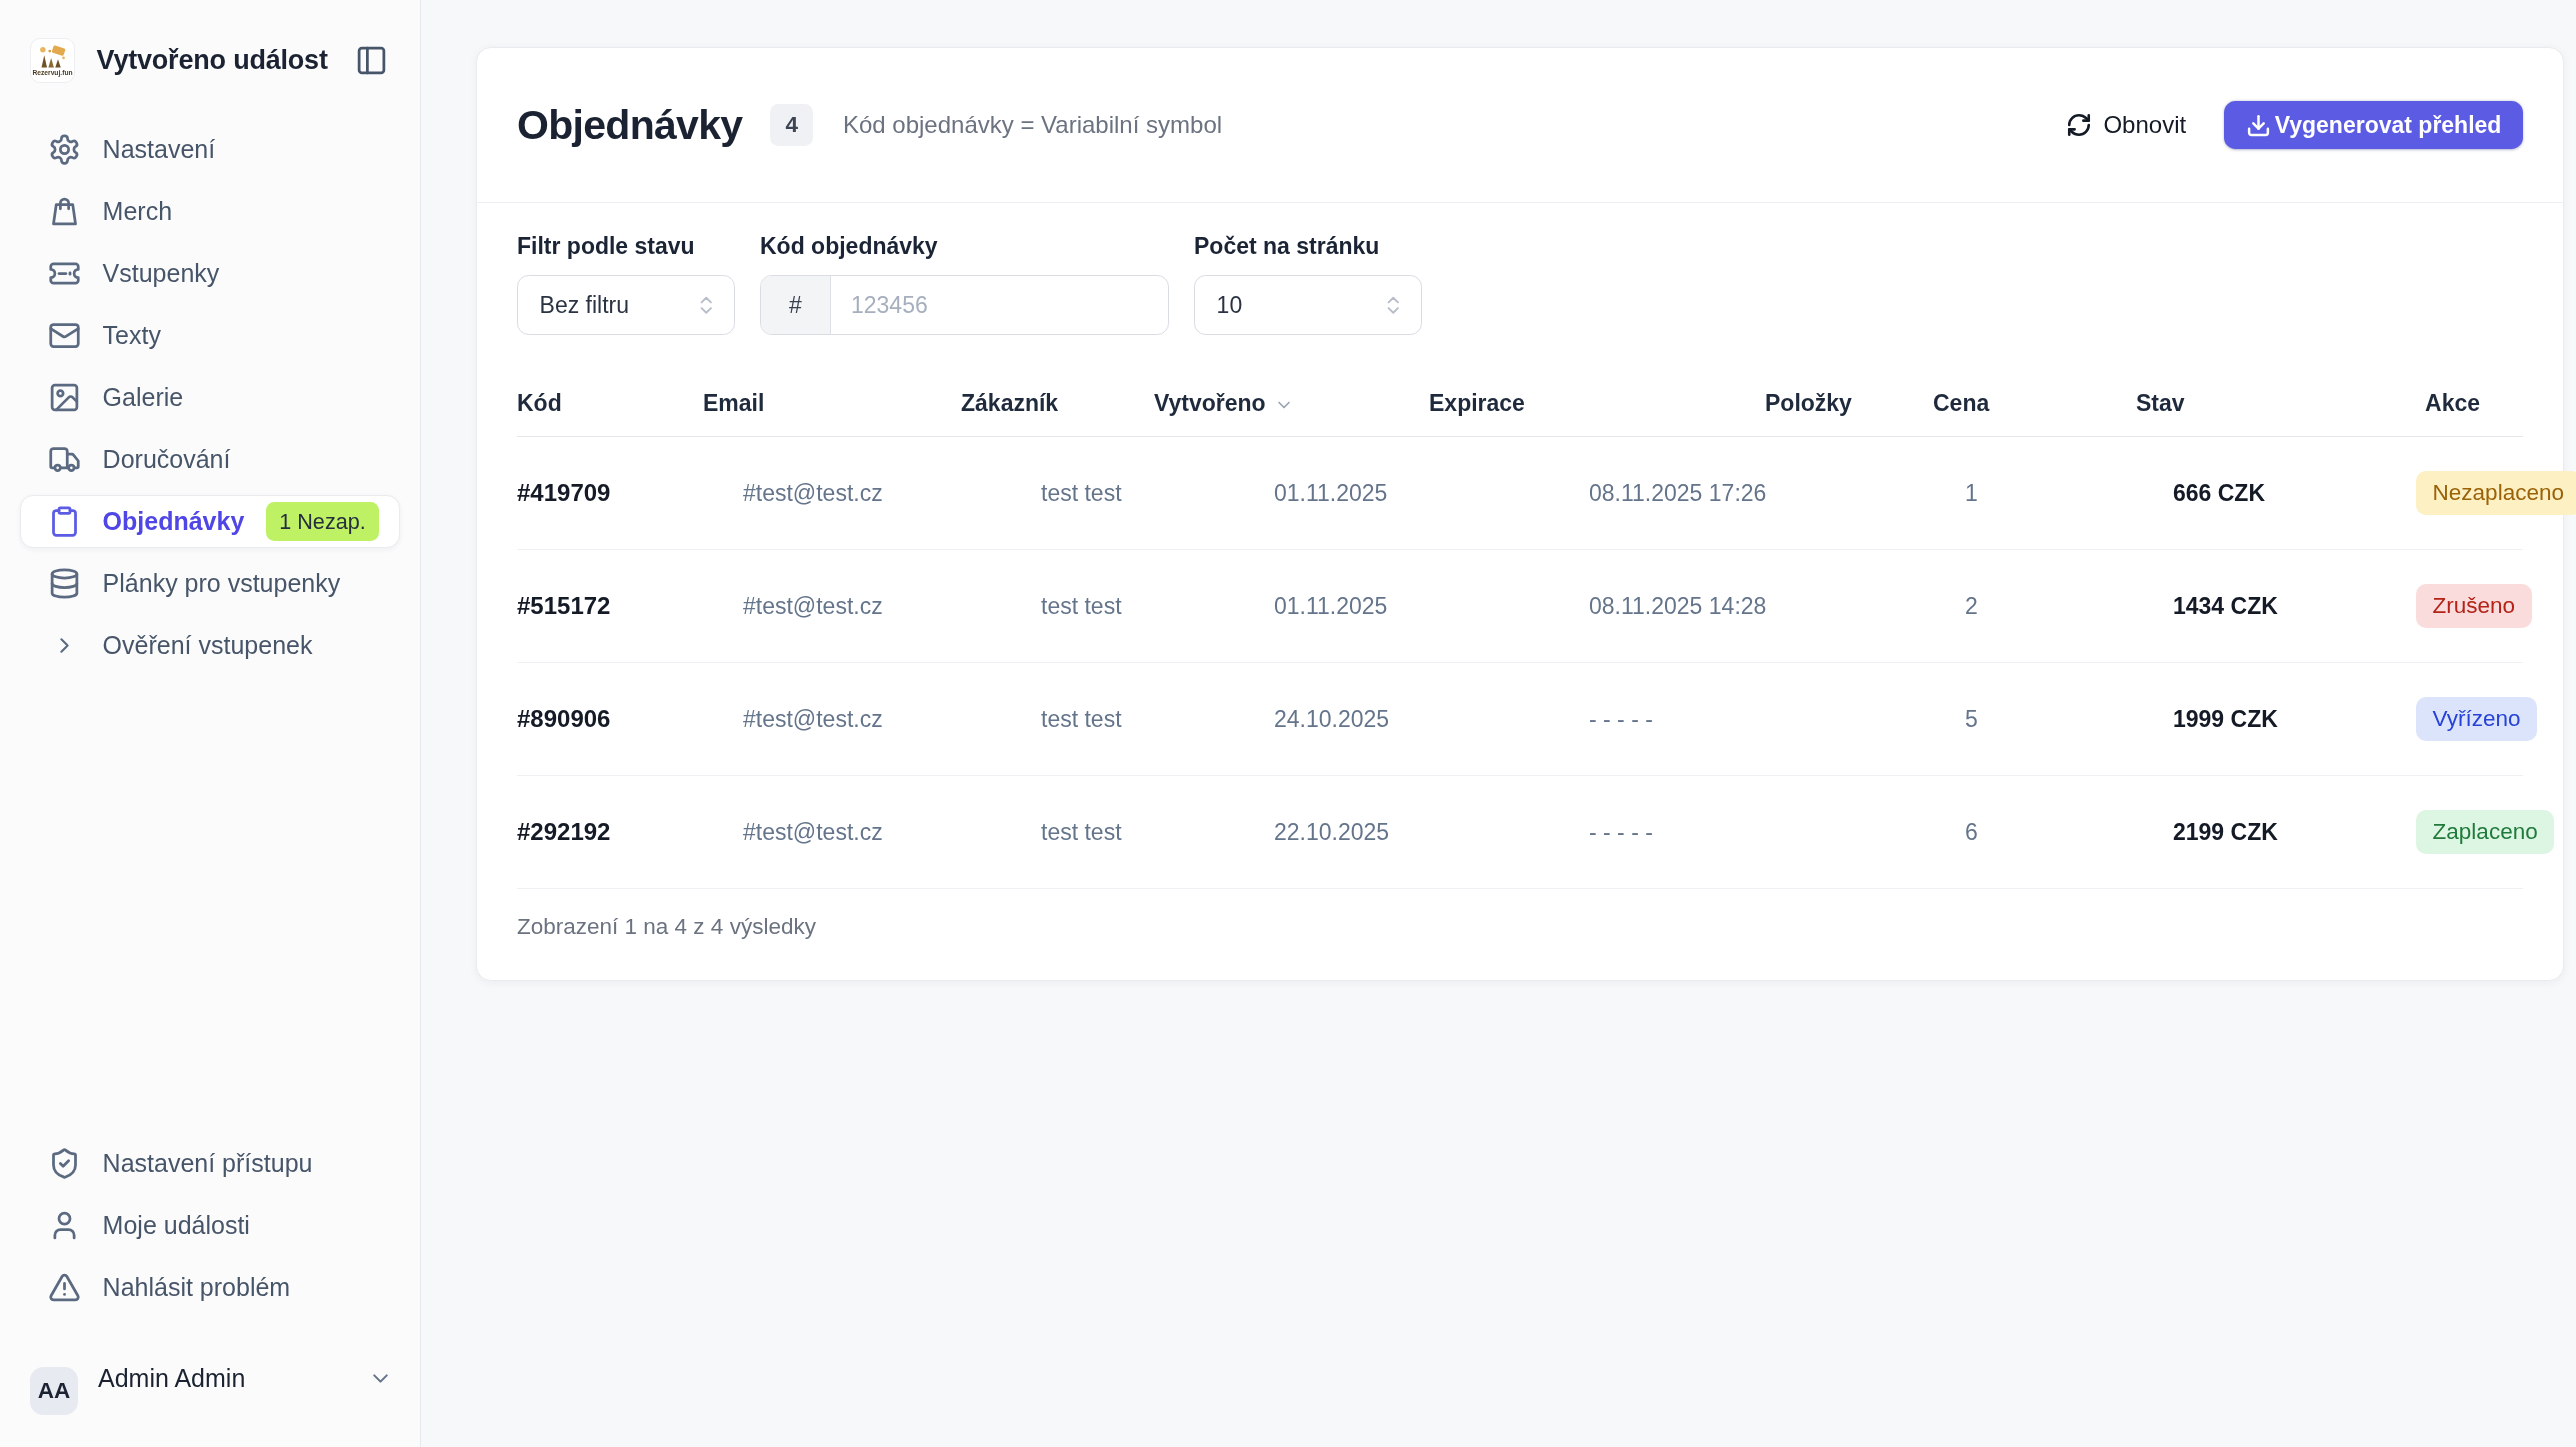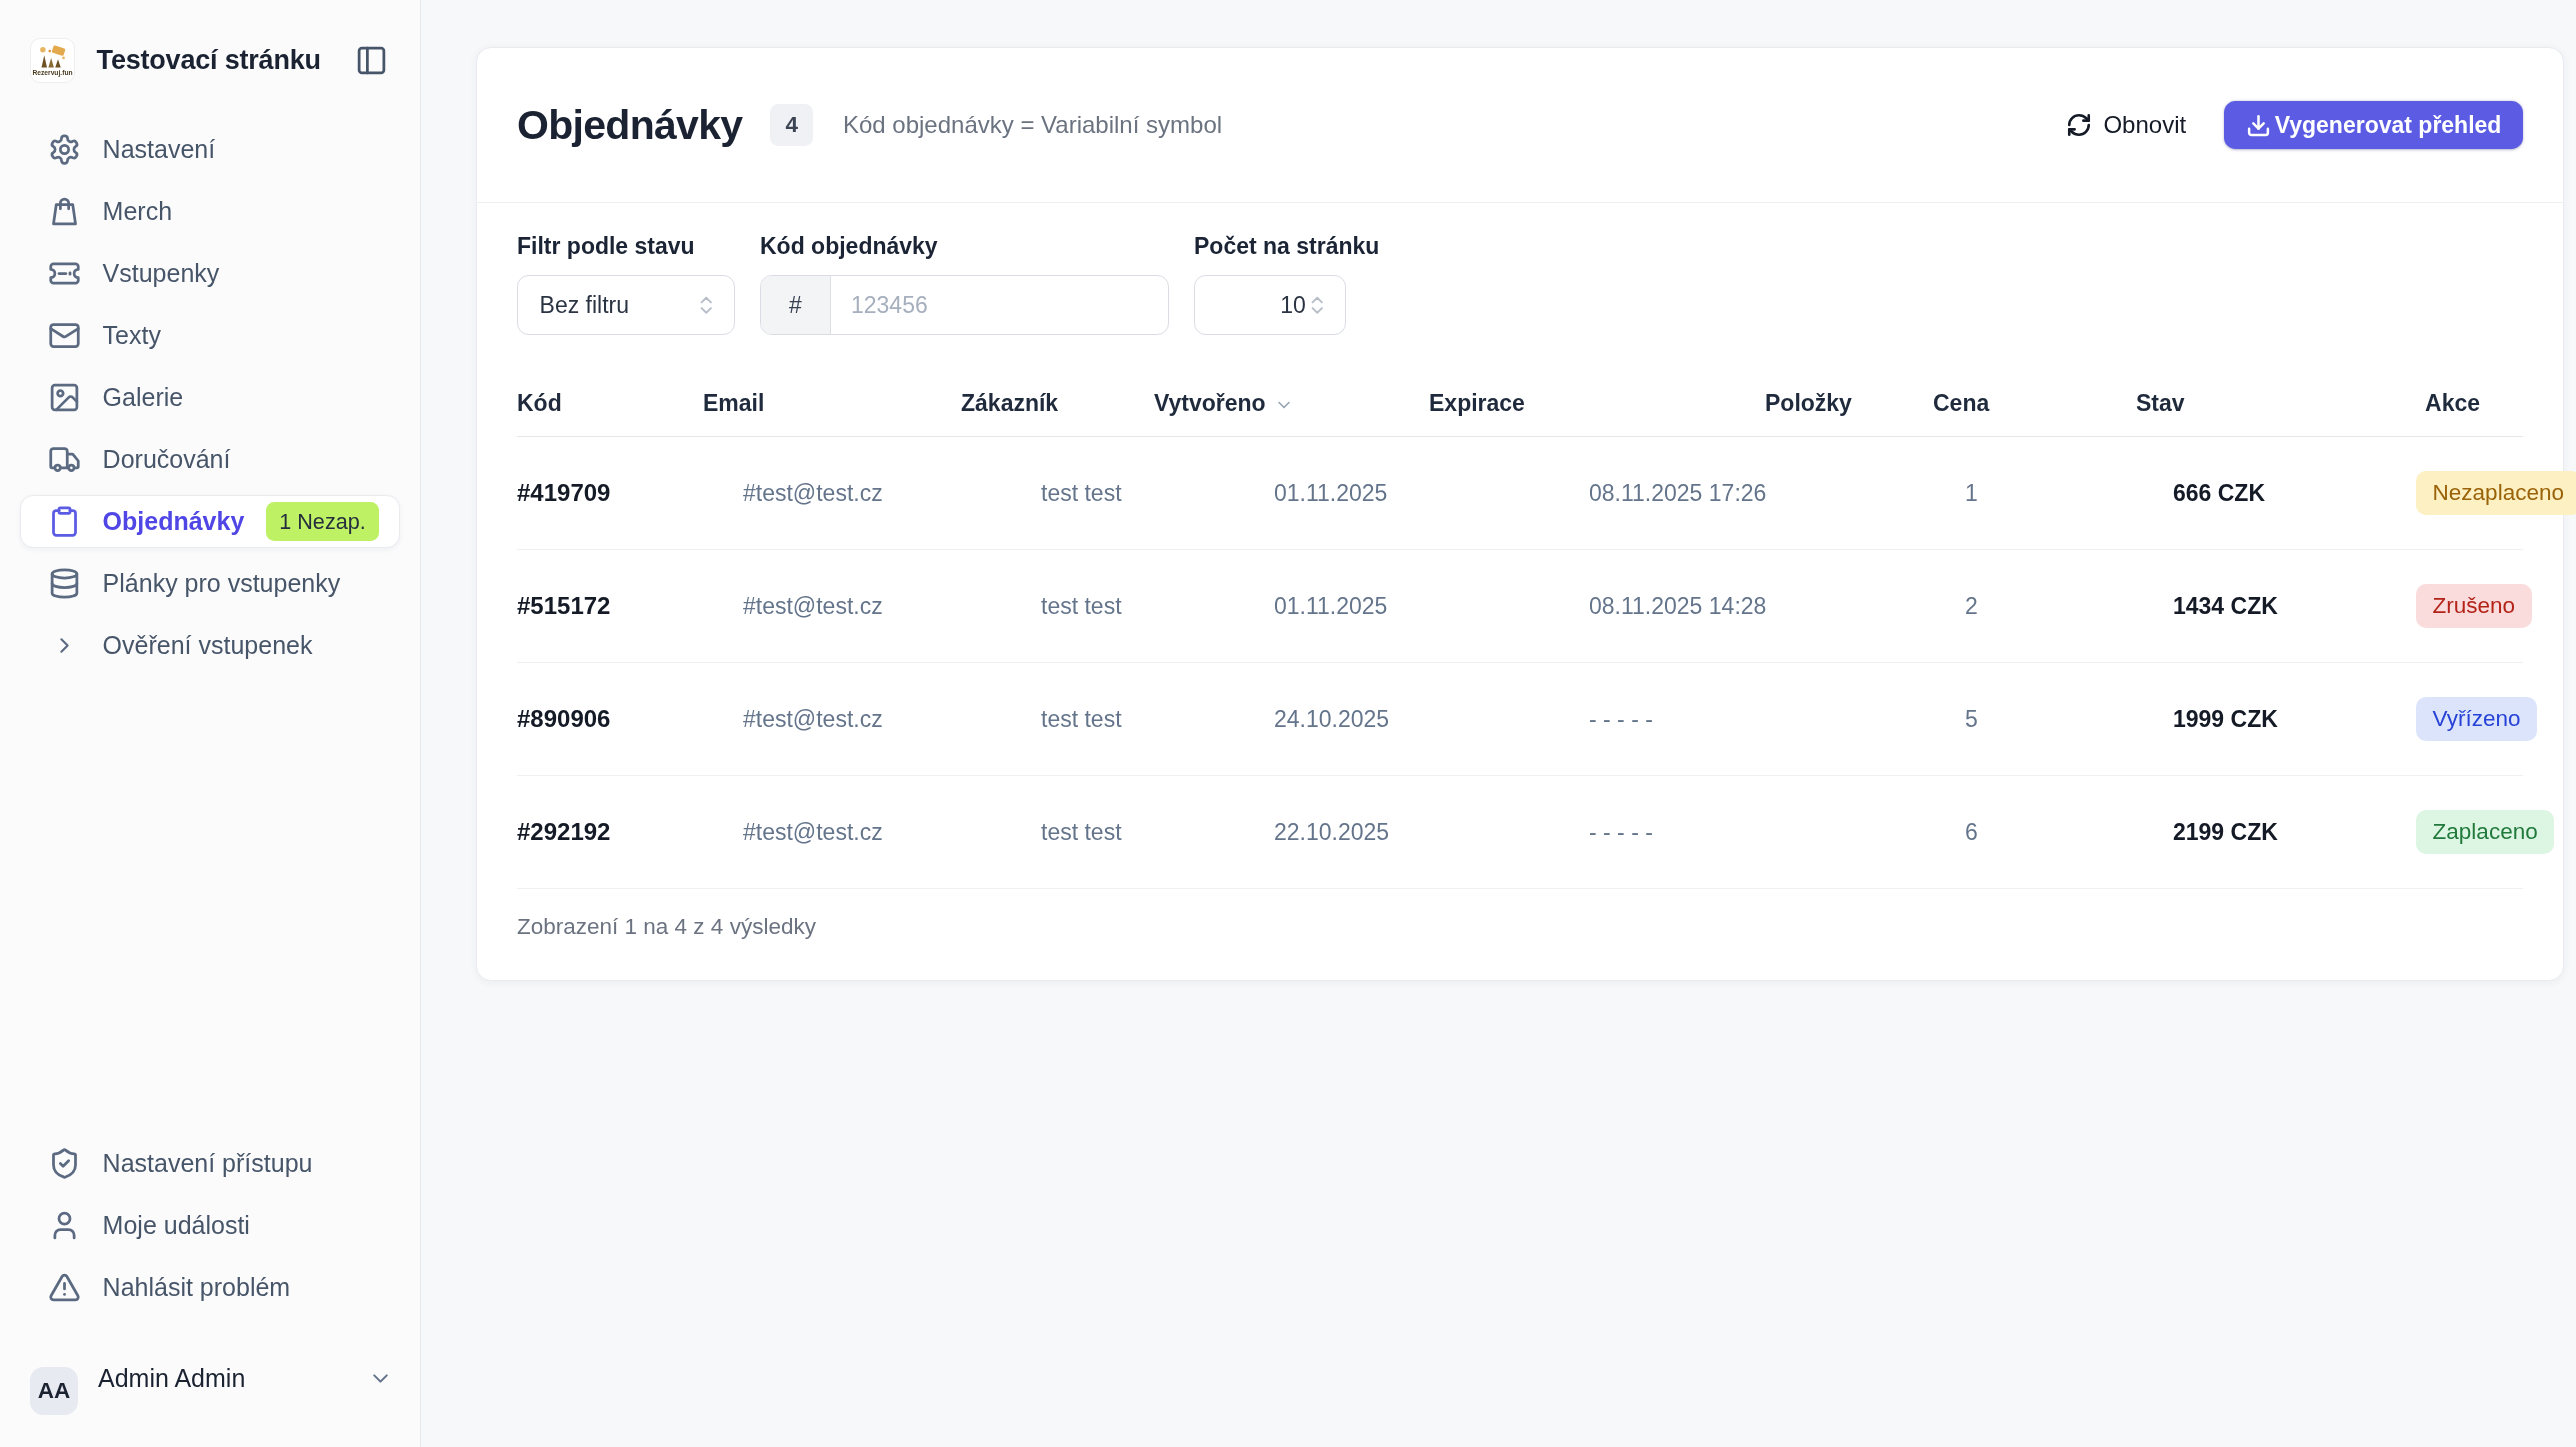--- a/index.html
+++ b/index.html
@@ -100,21 +100,21 @@
   .control {
     height:60px; background:#ffffff; border:1.7px solid #d9dce3; border-radius:11.6px;
     display:flex; align-items:center;
   }
   .select { justify-content:space-between; padding:0 16.6px 0 21.6px; cursor:pointer; }
   .select-value { font-size:23px; color:#2a3342; }
   .select .updown { color:#b7bec9; }
   .select .updown svg { width:22.5px; height:22.5px; display:block; }
   .w-status { width:218px; }
   .w-code { width:409px; padding:0; overflow:hidden; }
-  .w-pp { width:152px;justify-content:flex-end; }
+  .w-pp { width:228px; }
   .prefix {
     width:70px; align-self:stretch; background:#f3f4f6; border-right:1.7px solid #dcdfe5;
     display:flex; align-items:center; justify-content:center; font-size:23px; color:#374151;
   }
   .code-input {
     border:none; outline:none; flex:1; height:100%; font-size:23px; color:#2a3342;
     padding:0 20px; font-family:"Liberation Sans", sans-serif; background:transparent;
   }
   .code-input::placeholder { color:#a6afbd; }
 
@@ -163,21 +163,21 @@
           <rect x="24" y="4" width="18" height="11" rx="2" fill="#e3a94d" transform="rotate(18 33 9)"></rect>
           <circle cx="10" cy="8" r="4" fill="#e8b661"></circle>
           <path d="M8 34 L12 16 L16 34 Z" fill="#6e5226"></path>
           <path d="M18 34 L22 20 L26 34 Z" fill="#8a6a33"></path>
           <path d="M28 34 L32 22 L36 34 Z" fill="#6e5226"></path>
           <circle cx="20" cy="10" r="2" fill="#d99c3e"></circle>
           <circle cx="40" cy="20" r="2" fill="#e8b661"></circle>
         </svg>
         <span class="logo-text">Rezervuj.fun</span>
       </div>
-      <div class="event-name">Testovací stránku</div>
+      <div class="event-name">Vytvořeno událost</div>
       <button class="panel-toggle">
         <svg class="ic" viewBox="0 0 24 24">
             <rect width="18" height="18" x="3" y="3" rx="2"></rect>
             <path d="M9 3v18"></path>
           </svg>
       </button>
     </div>
 
     <nav class="nav">
       <div class="nav-item">

